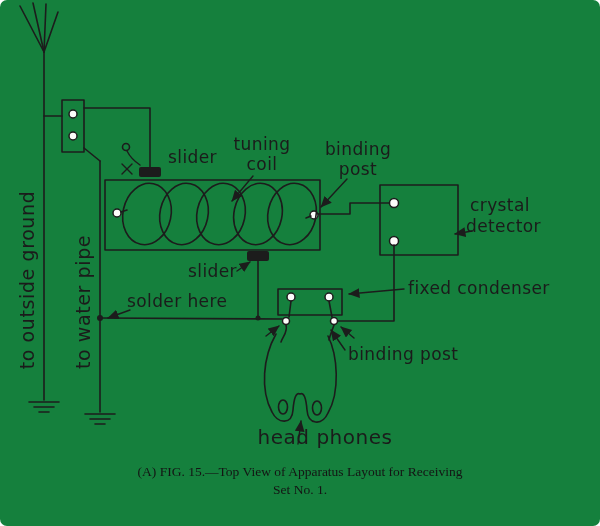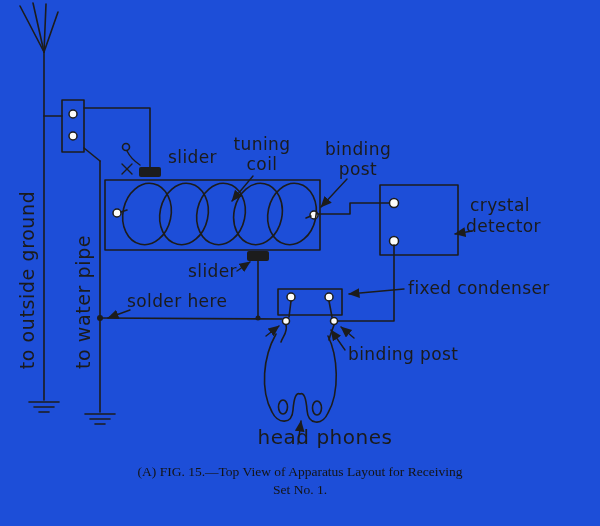--- a/index.html
+++ b/index.html
@@ -1,16 +1,16 @@
 <!DOCTYPE html>
 <html><head>
 <meta charset="utf-8">
 <style>
   html,body{margin:0;padding:0;background:#ffffff;}
-  .page{position:relative;width:600px;height:526px;background:#1d4ed8;overflow:hidden;}
+  .page{position:relative;width:600px;height:526px;background:#15803d;overflow:hidden;border-radius:7px;}
   svg{position:absolute;left:0;top:0;}
   .hand{font-family:"DejaVu Sans",sans-serif;font-size:17px;fill:#1b1b1b;letter-spacing:.4px;}
   .hand-big{font-family:"DejaVu Sans",sans-serif;font-size:20px;fill:#1b1b1b;letter-spacing:.5px;}
   .hand-rot{font-family:"DejaVu Sans",sans-serif;font-size:19px;fill:#1b1b1b;letter-spacing:.6px;}
   .caption{font-family:"Liberation Serif",serif;font-size:13.5px;fill:#141414;}
   .wire{stroke:#1c1c1c;stroke-width:1.6;fill:none;stroke-linecap:round;stroke-linejoin:round;}
   .arrowline{stroke:#1c1c1c;stroke-width:1.4;fill:none;stroke-linecap:round;}
   .blob{fill:#1c1c1c;}
   .post{stroke:#1c1c1c;stroke-width:1.5;fill:#fcfcfa;}
 </style>

